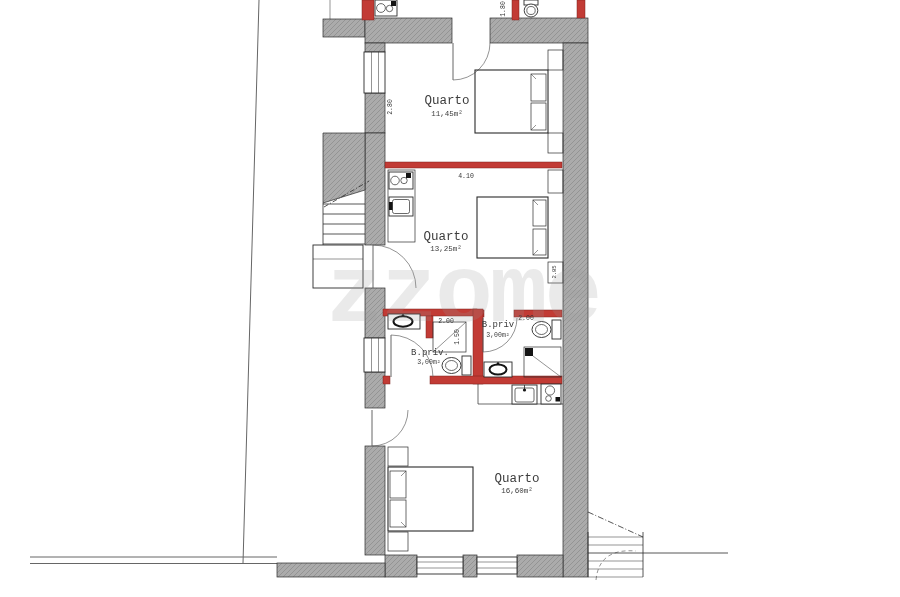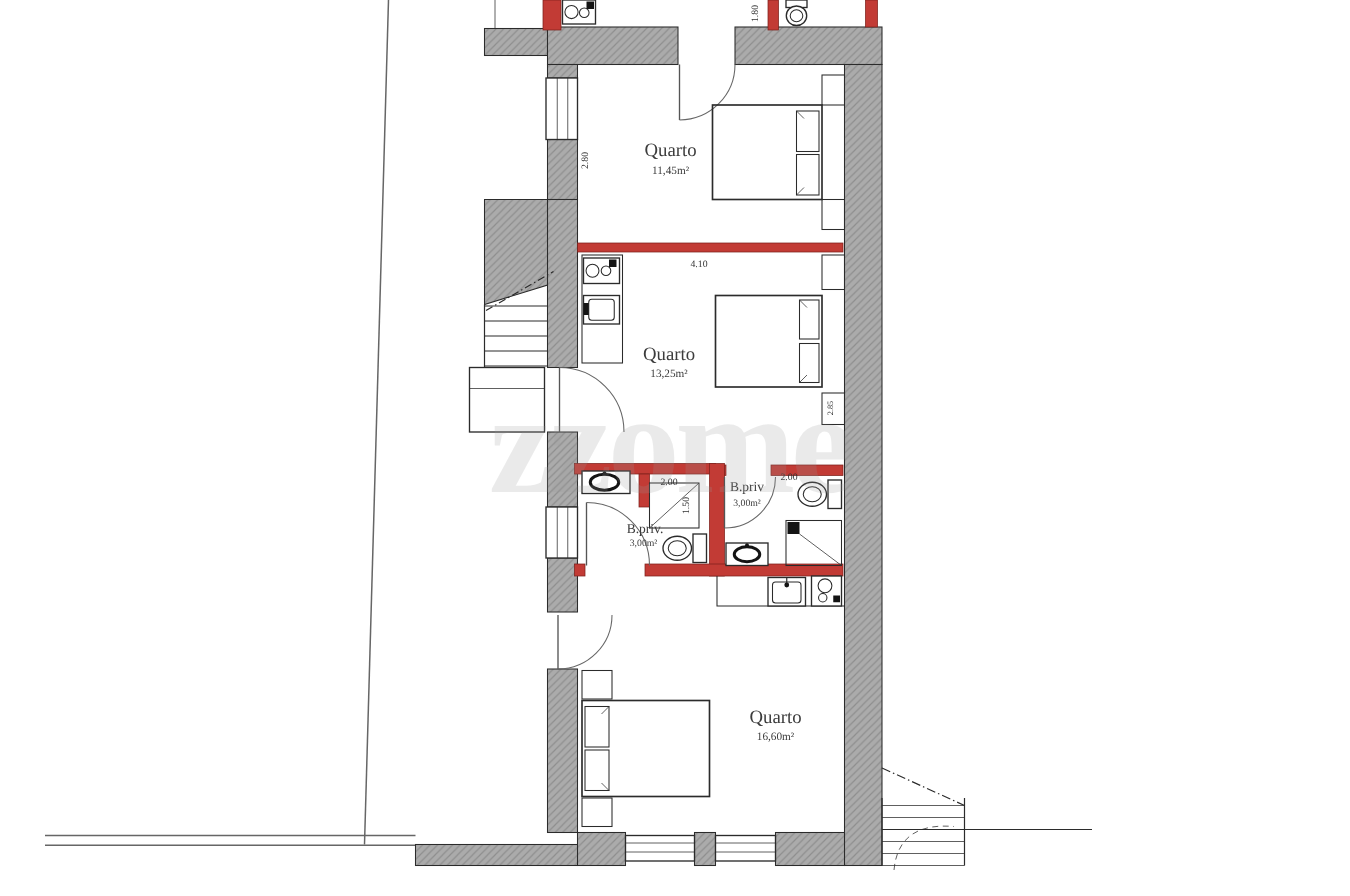--- a/index.html
+++ b/index.html
@@ -1,17 +1,17 @@
 <!DOCTYPE html>
 <html style="--red: #c23b35; --line: #2b2b2b; --wm: #9a9a9a;"><head>
 <meta charset="utf-8">
 <style>
   html,body{margin:0;padding:0;background:#ffffff;}
   #stage{position:relative;width:824px;height:597px;background:#ffffff;overflow:hidden;
-         font-family:Liberation Serif, serif;}
+         font-family:Liberation Mono, monospace;}
   #plan-svg{position:absolute;inset:0;}
   .wall{fill:url(#hatch);stroke:var(--line,#2b2b2b);stroke-width:0.7;}
   .red{fill:var(--red,#c23b35);stroke:#7e221d;stroke-width:0.5;}
   .ln{stroke:var(--line,#2b2b2b);stroke-width:0.8;fill:none;}
   .thin{stroke:var(--line,#2b2b2b);stroke-width:0.5;fill:none;}
   .fix{stroke:var(--line,#2b2b2b);stroke-width:0.9;fill:#ffffff;}
   .furn{stroke:var(--line,#2b2b2b);stroke-width:1.1;fill:none;}
   .furn2{stroke:var(--line,#2b2b2b);stroke-width:0.7;fill:none;}
   .arc{stroke:#666;stroke-width:0.7;fill:none;}
   .leaf{stroke:#555;stroke-width:0.9;fill:none;}

